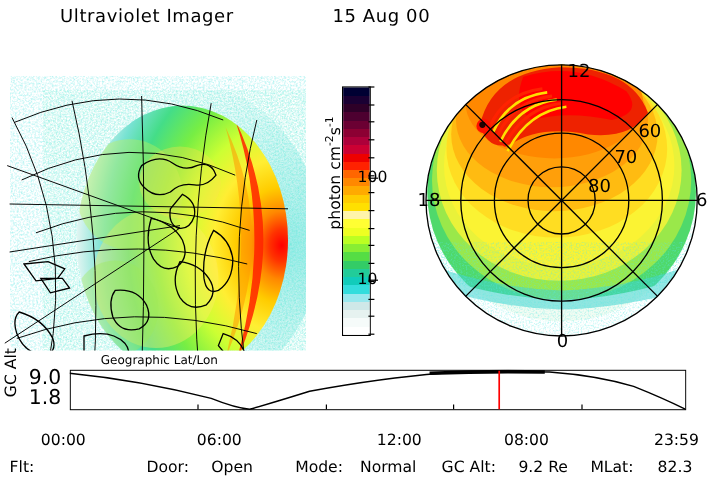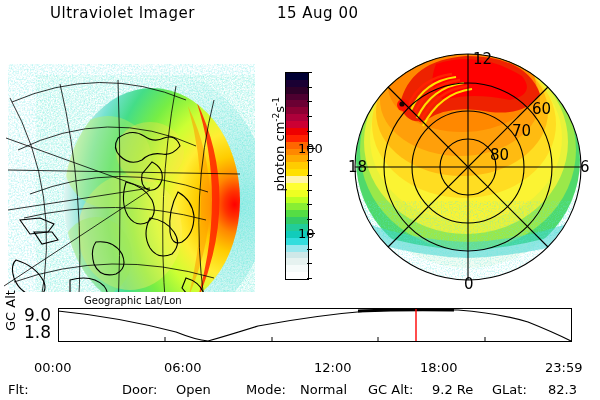--- a/index.html
+++ b/index.html
@@ -288,30 +288,30 @@
     </g>
 
     <line id="strip-marker" x1="358" y1="1" x2="358" y2="33" stroke="#ff0000" stroke-width="1.4"></line>
   </svg>
 </div>
 
 <div id="time-axis" class="abs">
     <span style="left: 34px;">00:00</span>
     <span style="left: 164px;">06:00</span>
     <span style="left: 296px; margin-left: 18px;">12:00</span>
-    <span style="left: 420px;">18:00</span>
+    <span style="left: 420px;">08:00</span>
     <span style="left: 545px;">23:59</span>
   </div>
 
 <div id="status" class="abs">
   <div class="row r0" id="status-row-0">
       <span class="k c0k">Flt:</span>
       <span class="v c0v">LBHS</span>
       <span class="k c1k">Door:</span>
       <span class="v c1v">Open</span>
       <span class="k c2k">Mode:</span>
       <span class="v c2v">Normal</span>
       <span class="k c3k">GC Alt:</span>
       <span class="v c3v">9.2 Re</span>
-      <span class="k c4k">GLat:</span>
+      <span class="k c4k">MLat:</span>
       <span class="v c4v">82.3</span>
     </div>
 </div>
 
 </body></html>

